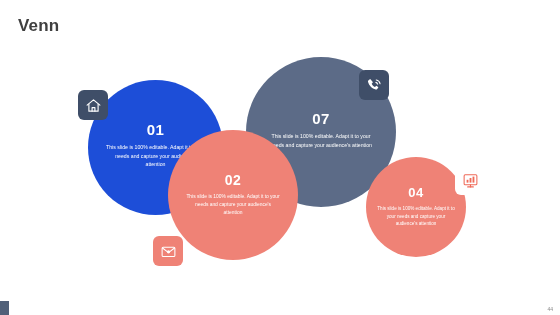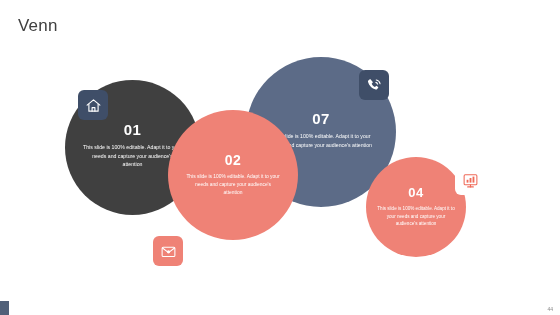--- a/index.html
+++ b/index.html
@@ -19,21 +19,21 @@
     inset: 0;
     background: #ffffff;
   }
   .title {
     position: absolute;
     left: 18px;
     top: 16px;
     font-size: 17px;
     color: #404040;
     letter-spacing: 0.2px;
-    font-weight: 400;
+    font-weight: 700;
   }
   .bottom-bar {
     position: absolute;
     left: 0;
     right: 0;
     bottom: 0;
     height: 14px;
     background: #ffffff;
   }
   .bottom-bar .accent {
@@ -78,38 +78,38 @@
     margin-bottom: 6px;
     letter-spacing: 0.5px;
   }
   .c-desc {
     font-size: 5.2px;
     line-height: 1.65;
     width: 74%;
     font-weight: 400;
   }
   #circle1 {
-    left: 65px;
+    left: 88px;
     top: 80px;
     width: 135px;
     height: 135px;
-    background: #404040;
+    background: #1d4ed8;
     z-index: 1;
   }
   #circle3 {
     left: 246px;
     top: 57px;
     width: 150px;
     height: 150px;
     background: #5c6b87;
     z-index: 1;
   }
   #circle2 {
     left: 168px;
-    top: 110px;
+    top: 130px;
     width: 130px;
     height: 130px;
     background: #ef8276;
     z-index: 3;
   }
   #circle4 {
     left: 366px;
     top: 157px;
     width: 100px;
     height: 100px;

